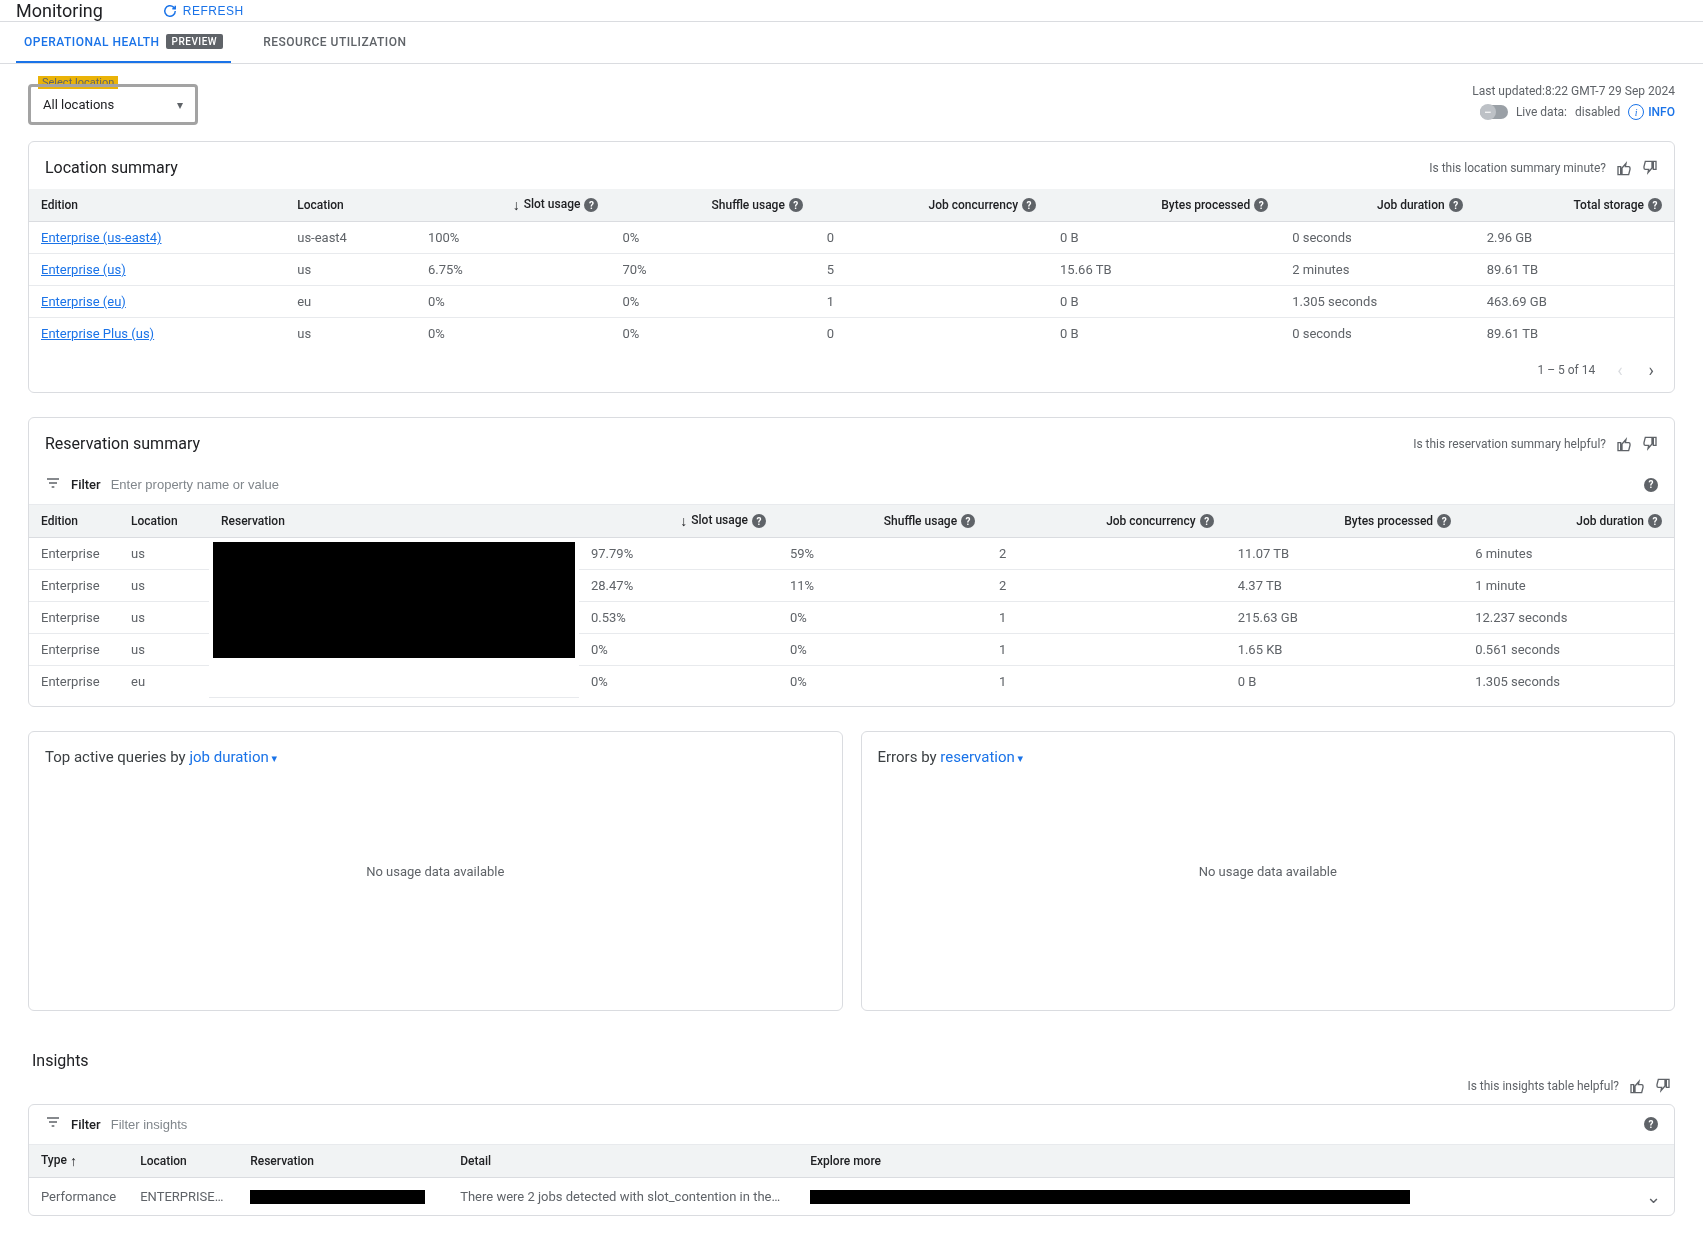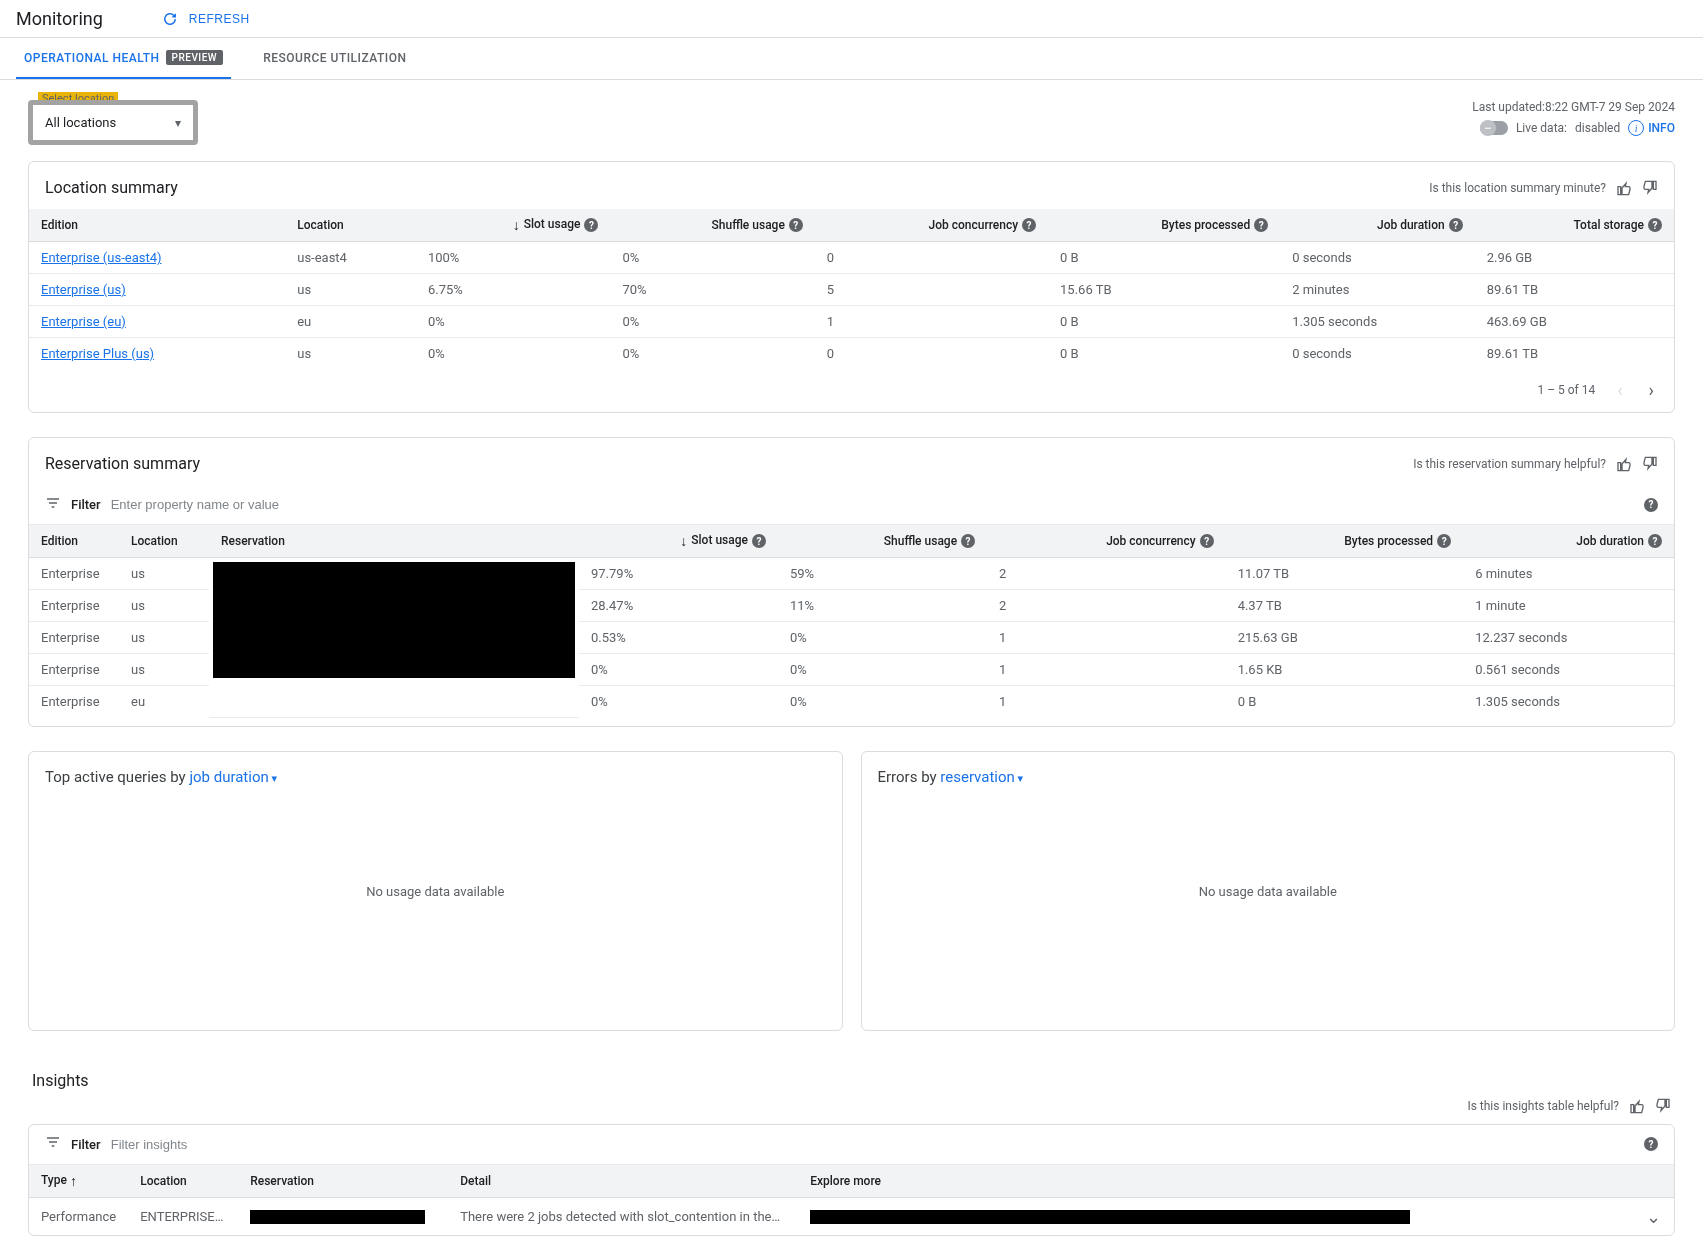--- a/index.html
+++ b/index.html
@@ -1,28 +1,28 @@
 <!DOCTYPE html>
 <html><head>
 <meta charset="utf-8">
 <style>
 * { box-sizing: border-box; margin: 0; padding: 0; }
 body { font-family: 'Google Sans', Roboto, Arial, sans-serif; font-size: 13px; color: #202124; background: #fff; }
-.header { display: flex; align-items: center; padding: 8px 16px; border-bottom: 1px solid #dadce0; }
+.header { display: flex; align-items: center; padding: 0 16px; border-bottom: 1px solid #dadce0; }
 .page-title { font-size: 18px; font-weight: 400; color: #202124; margin-right: 60px; }
-.refresh-btn { display: inline-flex; align-items: center; gap: 12px; color: #1a73e8; font-size: 12px; font-weight: 500; letter-spacing: 0.5px; cursor: pointer; background: none; border: none; }
+.refresh-btn { display: inline-flex; align-items: center; gap: 6px; color: #1a73e8; font-size: 12px; font-weight: 500; letter-spacing: 0.5px; cursor: pointer; background: none; border: none; }
 .refresh-icon { width: 14px; height: 14px; }
 .tabs { display: flex; border-bottom: 1px solid #dadce0; padding: 0 16px; }
 .tab { padding: 12px 8px; font-size: 12px; font-weight: 500; letter-spacing: 0.5px; color: #5f6368; cursor: pointer; border-bottom: 2px solid transparent; margin-right: 24px; display: flex; align-items: center; gap: 6px; }
 .tab.active { color: #1a73e8; border-bottom-color: #1a73e8; }
 .badge { background: #5f6368; color: #fff; font-size: 10px; padding: 2px 6px; border-radius: 2px; letter-spacing: 0.5px; }
 .toolbar { display: flex; justify-content: space-between; align-items: flex-start; padding: 20px 28px 8px 28px; }
 .select-wrapper { position: relative; }
 .select-label { position: absolute; top: -8px; left: 10px; background: #eab308; padding: 0 4px; font-size: 11px; color: #5f6368; }
-.select-box { border: 5px solid #a3a3a3; border-radius: 4px; padding: 10px 32px 10px 12px; font-size: 13px; min-width: 170px; position: relative; cursor: pointer; }
+.select-box { border: 3px solid #a3a3a3; border-radius: 4px; padding: 10px 32px 10px 12px; font-size: 13px; min-width: 170px; position: relative; cursor: pointer; }
 .select-box::after { content: '▾'; position: absolute; right: 12px; top: 50%; transform: translateY(-50%); color: #5f6368; font-size: 12px; }
 .toolbar-right { text-align: right; }
 .last-updated { font-size: 12px; color: #5f6368; margin-bottom: 6px; }
 .live-row { display: flex; align-items: center; justify-content: flex-end; gap: 8px; font-size: 12px; color: #5f6368; }
 .toggle { width: 28px; height: 14px; background: #9aa0a6; border-radius: 7px; position: relative; cursor: pointer; }
 .toggle::before { content: '−'; position: absolute; left: 0; top: -1px; width: 16px; height: 16px; background: #bdc1c6; border-radius: 50%; display: flex; align-items: center; justify-content: center; font-size: 14px; color: #fff; line-height: 16px; }
 .info-link { display: inline-flex; align-items: center; gap: 4px; color: #1a73e8; font-weight: 500; font-size: 12px; cursor: pointer; }
 .info-icon { width: 16px; height: 16px; border: 1.5px solid #1a73e8; border-radius: 50%; display: inline-flex; align-items: center; justify-content: center; font-size: 10px; font-style: italic; font-family: serif; }
 .card { border: 1px solid #dadce0; border-radius: 6px; margin: 8px 28px 24px 28px; padding-bottom: 8px; }
 .card-header { display: flex; justify-content: space-between; align-items: center; padding: 16px 16px 12px 16px; }

